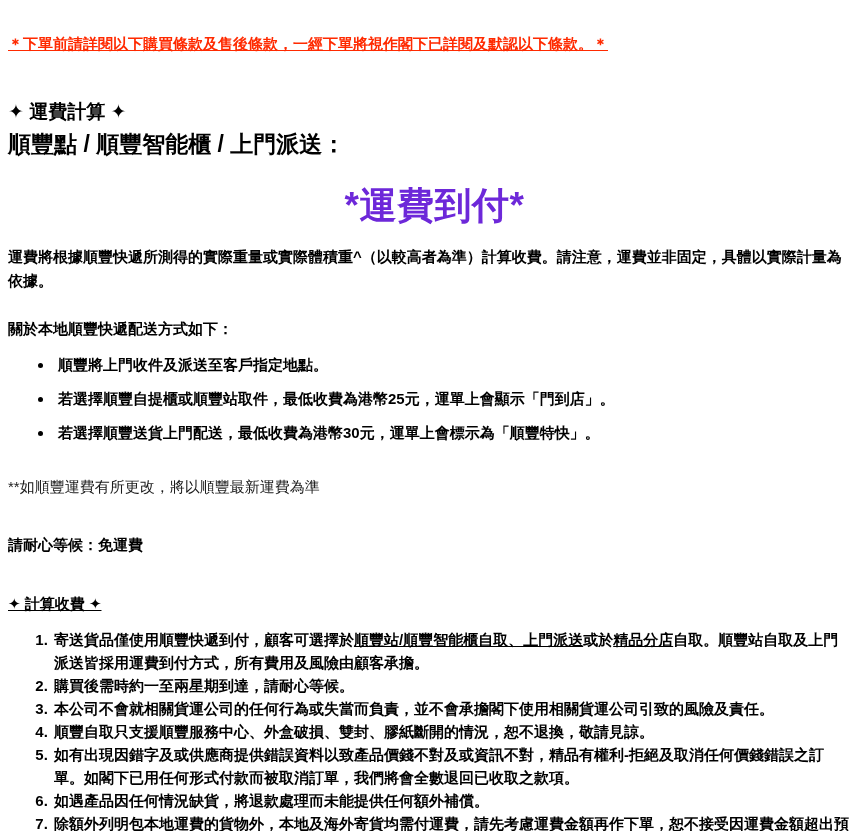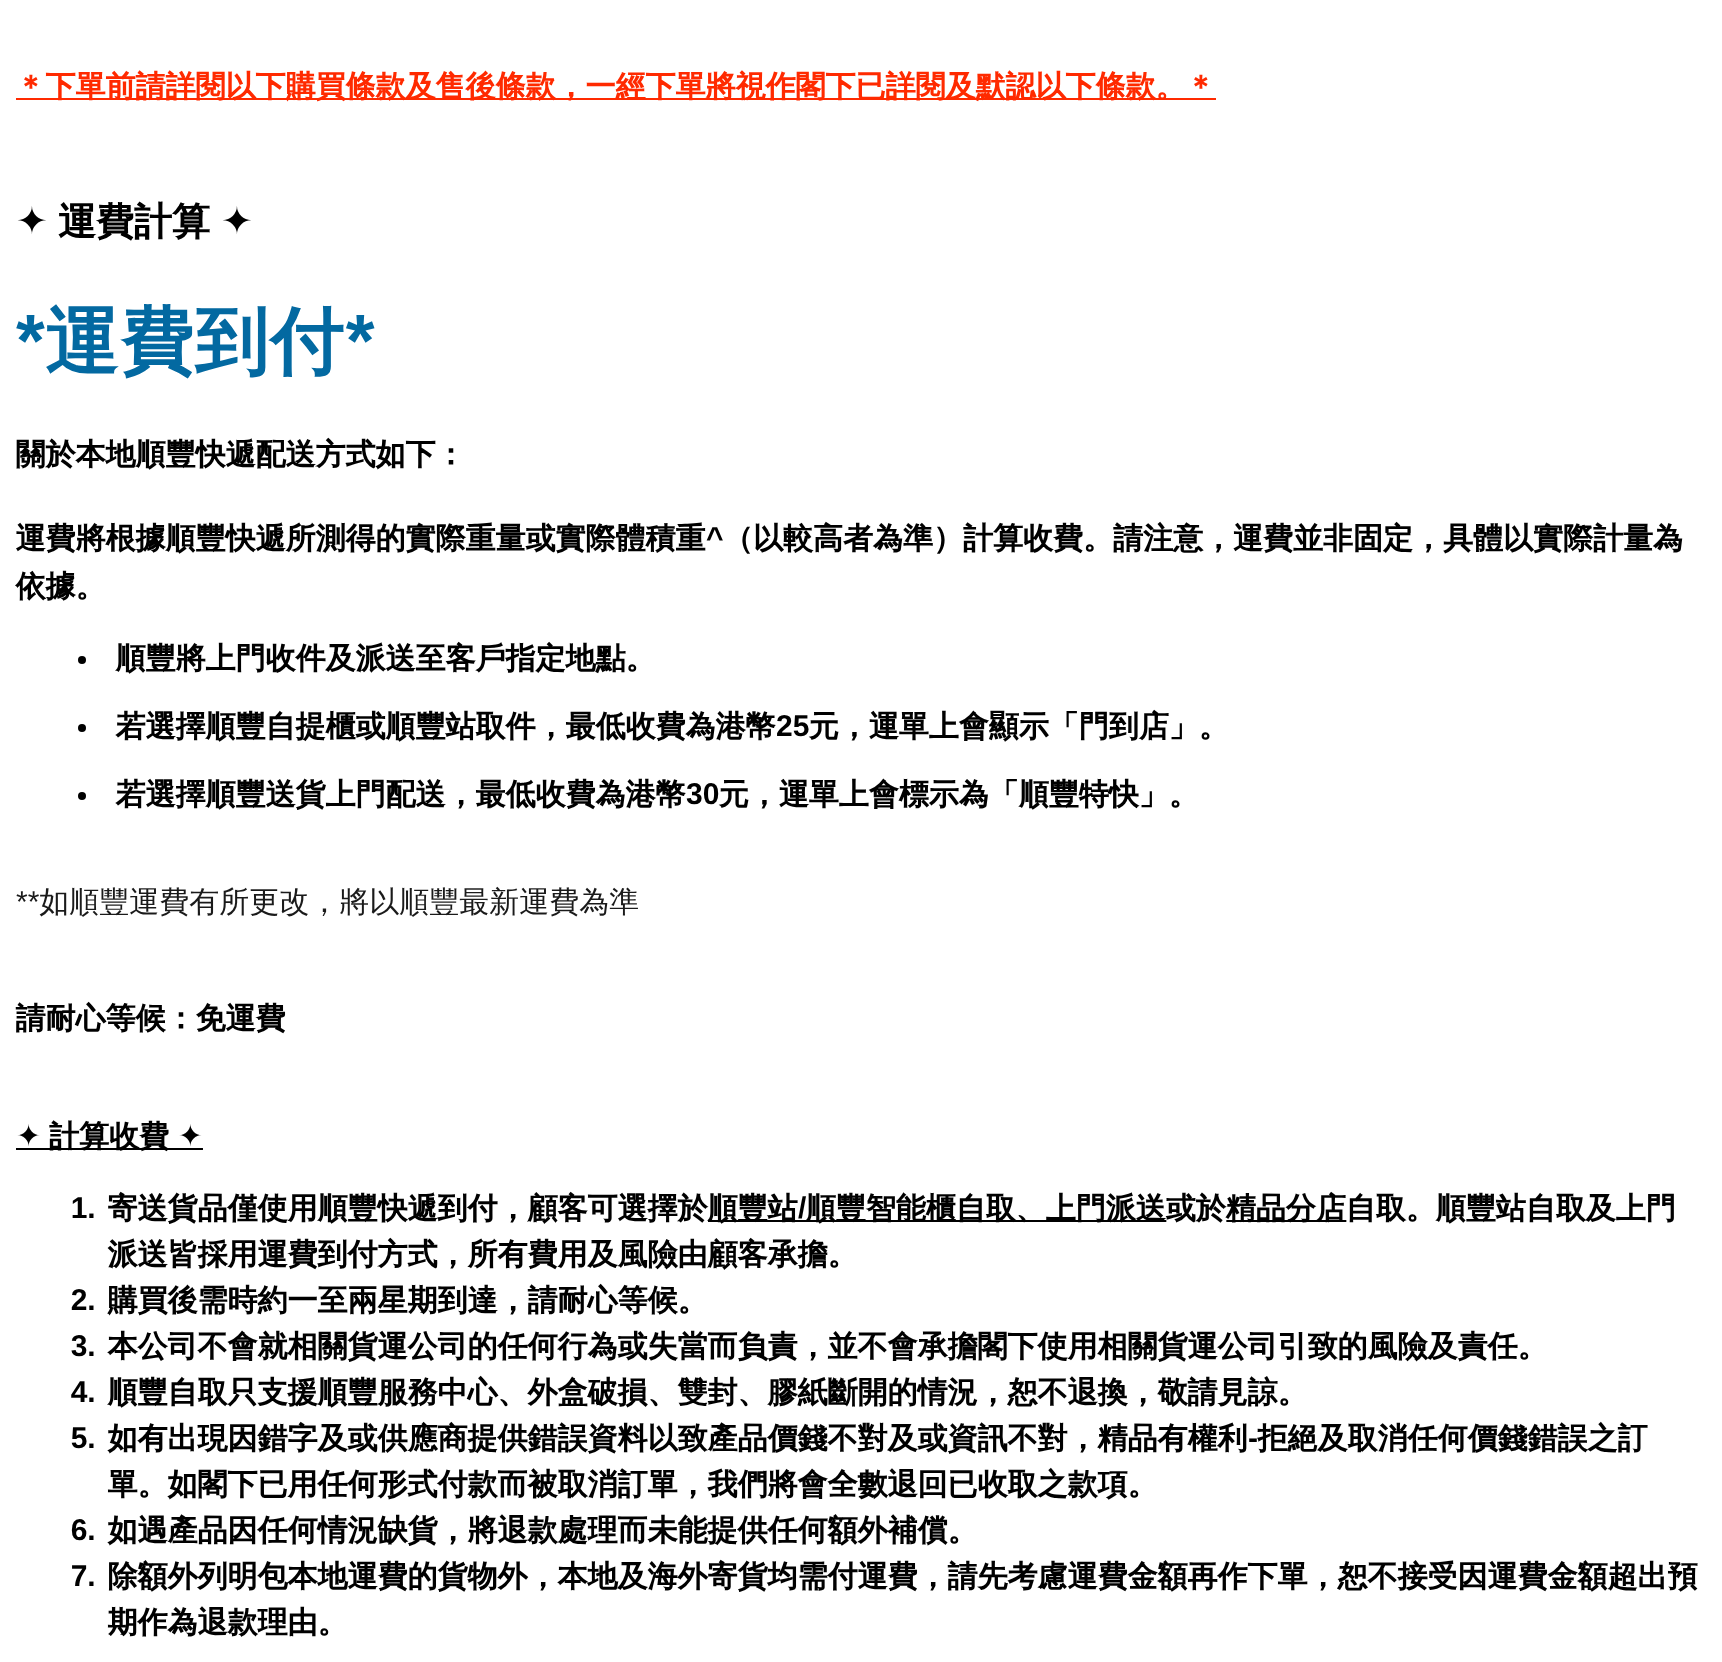--- a/index.html
+++ b/index.html
@@ -37,23 +37,24 @@
     .ship-subheading {
       margin-top: 5px;
       font-size: 23px;
       font-weight: bold;
       line-height: 30px;
     }
     .big-cod {
       margin-top: 26px;
       font-size: 37px;
       font-weight: bold;
-      color: #0369a1;
+      color: #6d28d9;
       line-height: 42px;
       letter-spacing: 0.5px;
+      text-align: center;
     }
     .para {
       margin-top: 18px;
       font-size: 15px;
       font-weight: bold;
       line-height: 24px;
       max-width: 843px;
     }
     .para-2 { margin-top: 24px; }
     ul.ship-bullets {
@@ -110,26 +111,27 @@
 </head>
 <body>
 
 <div class="page">
 
   <div class="top-notice">＊下單前請詳閱以下購買條款及售後條款，一經下單將視作閣下已詳閱及默認以下條款。＊</div>
 
   <div>
     <div class="ship-heading">✦ 運費計算 ✦</div>
 
+    <div class="ship-subheading">順豐點 / 順豐智能櫃 / 上門派送：</div>
 
     <div class="big-cod">*運費到付*</div>
 
+    <div class="para">運費將根據順豐快遞所測得的實際重量或實際體積重^（以較高者為準）計算收費。請注意，運費並非固定，具體以實際計量為依據。</div>
+
     <div class="para para-2">關於本地順豐快遞配送方式如下：</div>
-
-    <div class="para">運費將根據順豐快遞所測得的實際重量或實際體積重^（以較高者為準）計算收費。請注意，運費並非固定，具體以實際計量為依據。</div>
 
     <ul class="ship-bullets">
       <li>
         <span>順豐將上門收件及派送至客戶指定地點。</span>
       </li>
       <li>
         <span>若選擇順豐自提櫃或順豐站取件，最低收費為港幣25元，運單上會顯示「門到店」。</span>
       </li>
       <li>
         <span>若選擇順豐送貨上門配送，最低收費為港幣30元，運單上會標示為「順豐特快」。</span>

